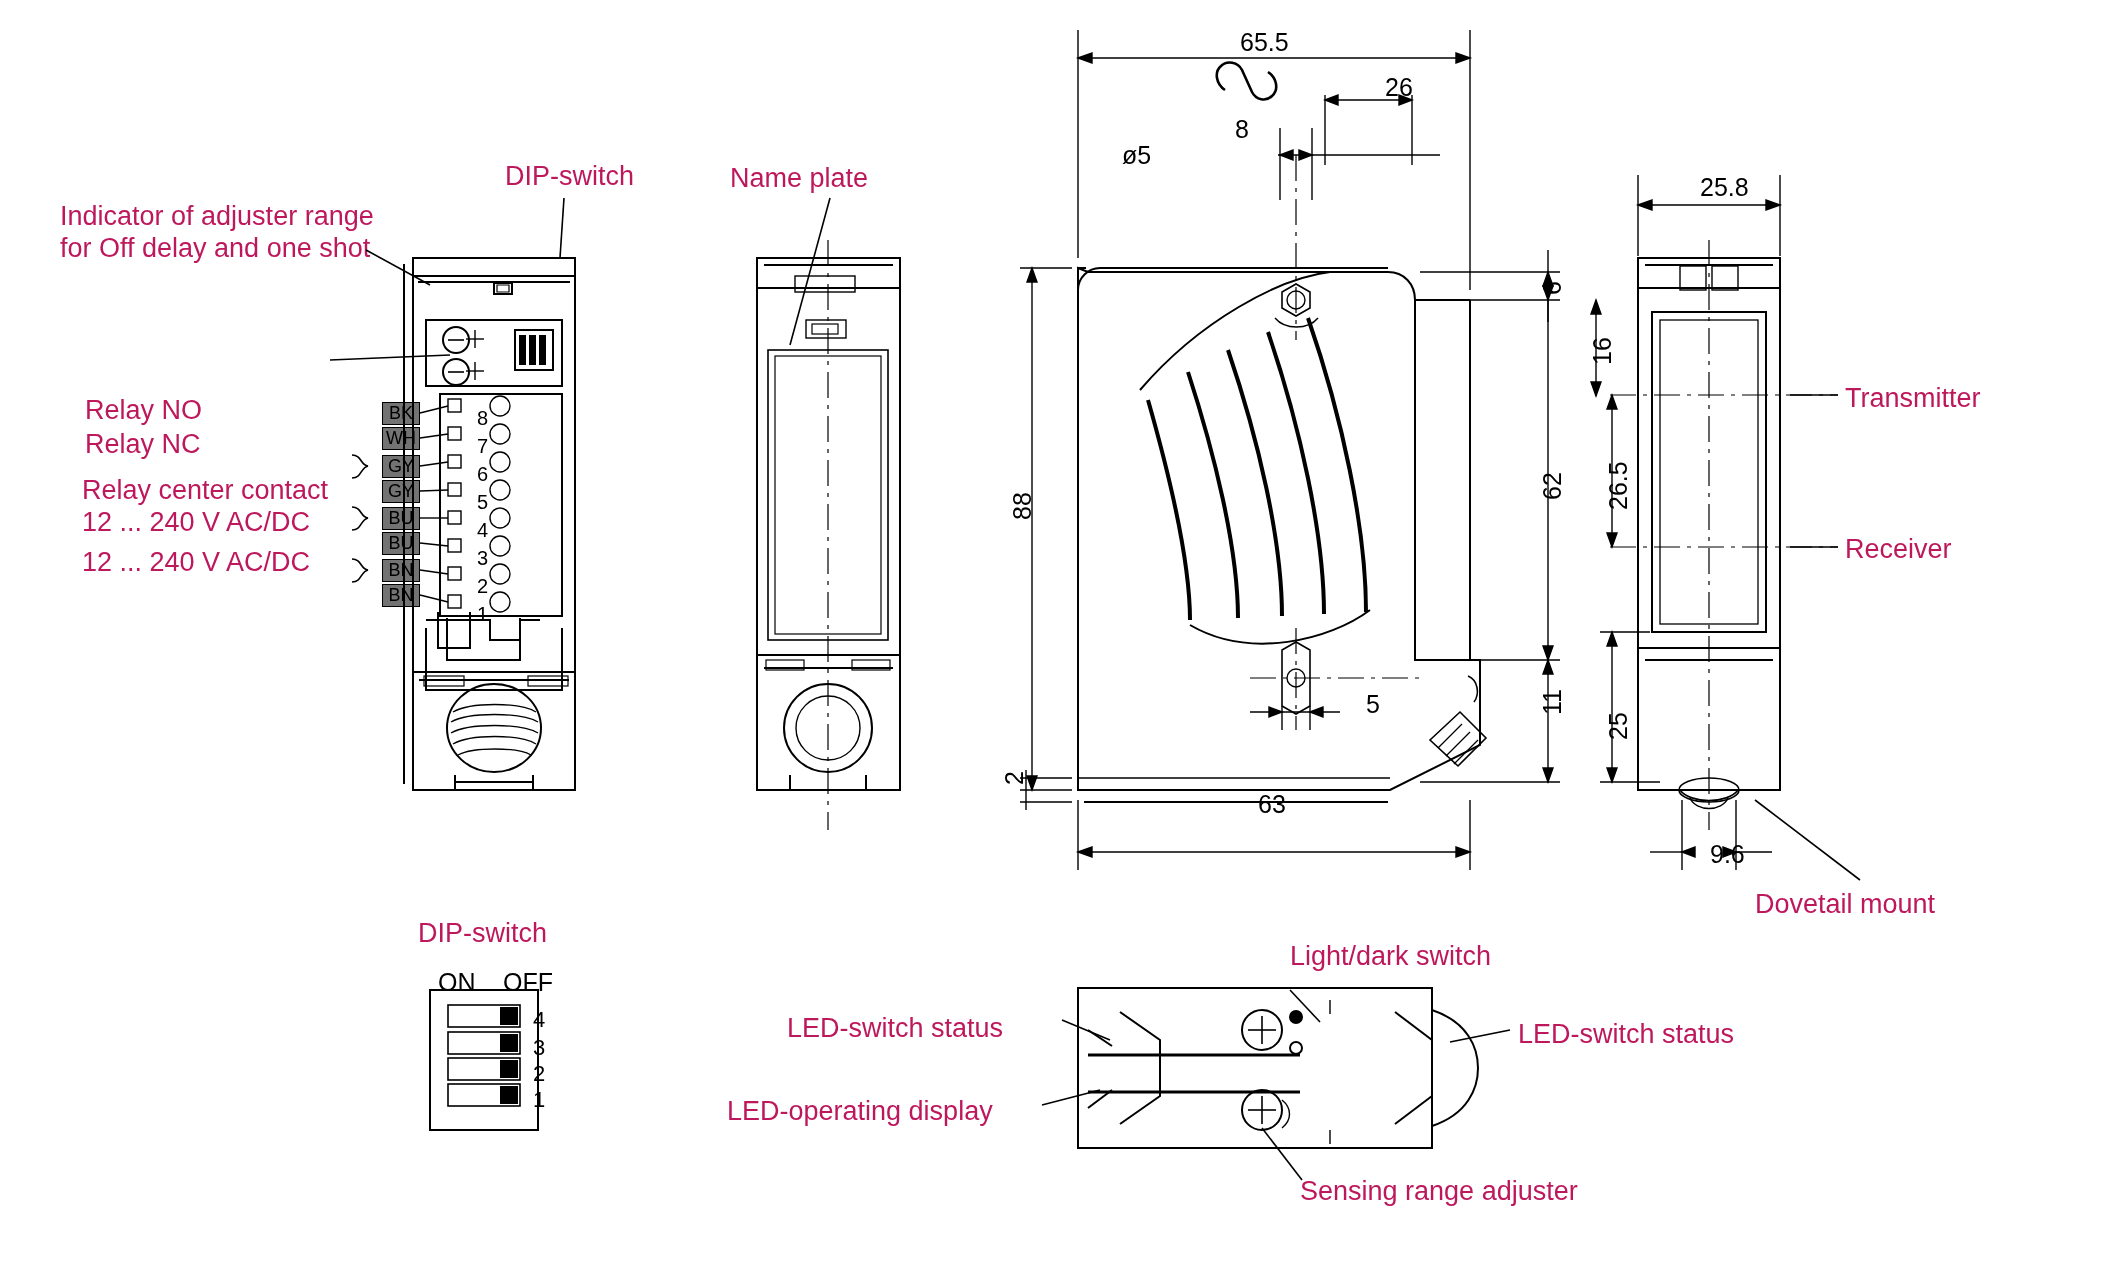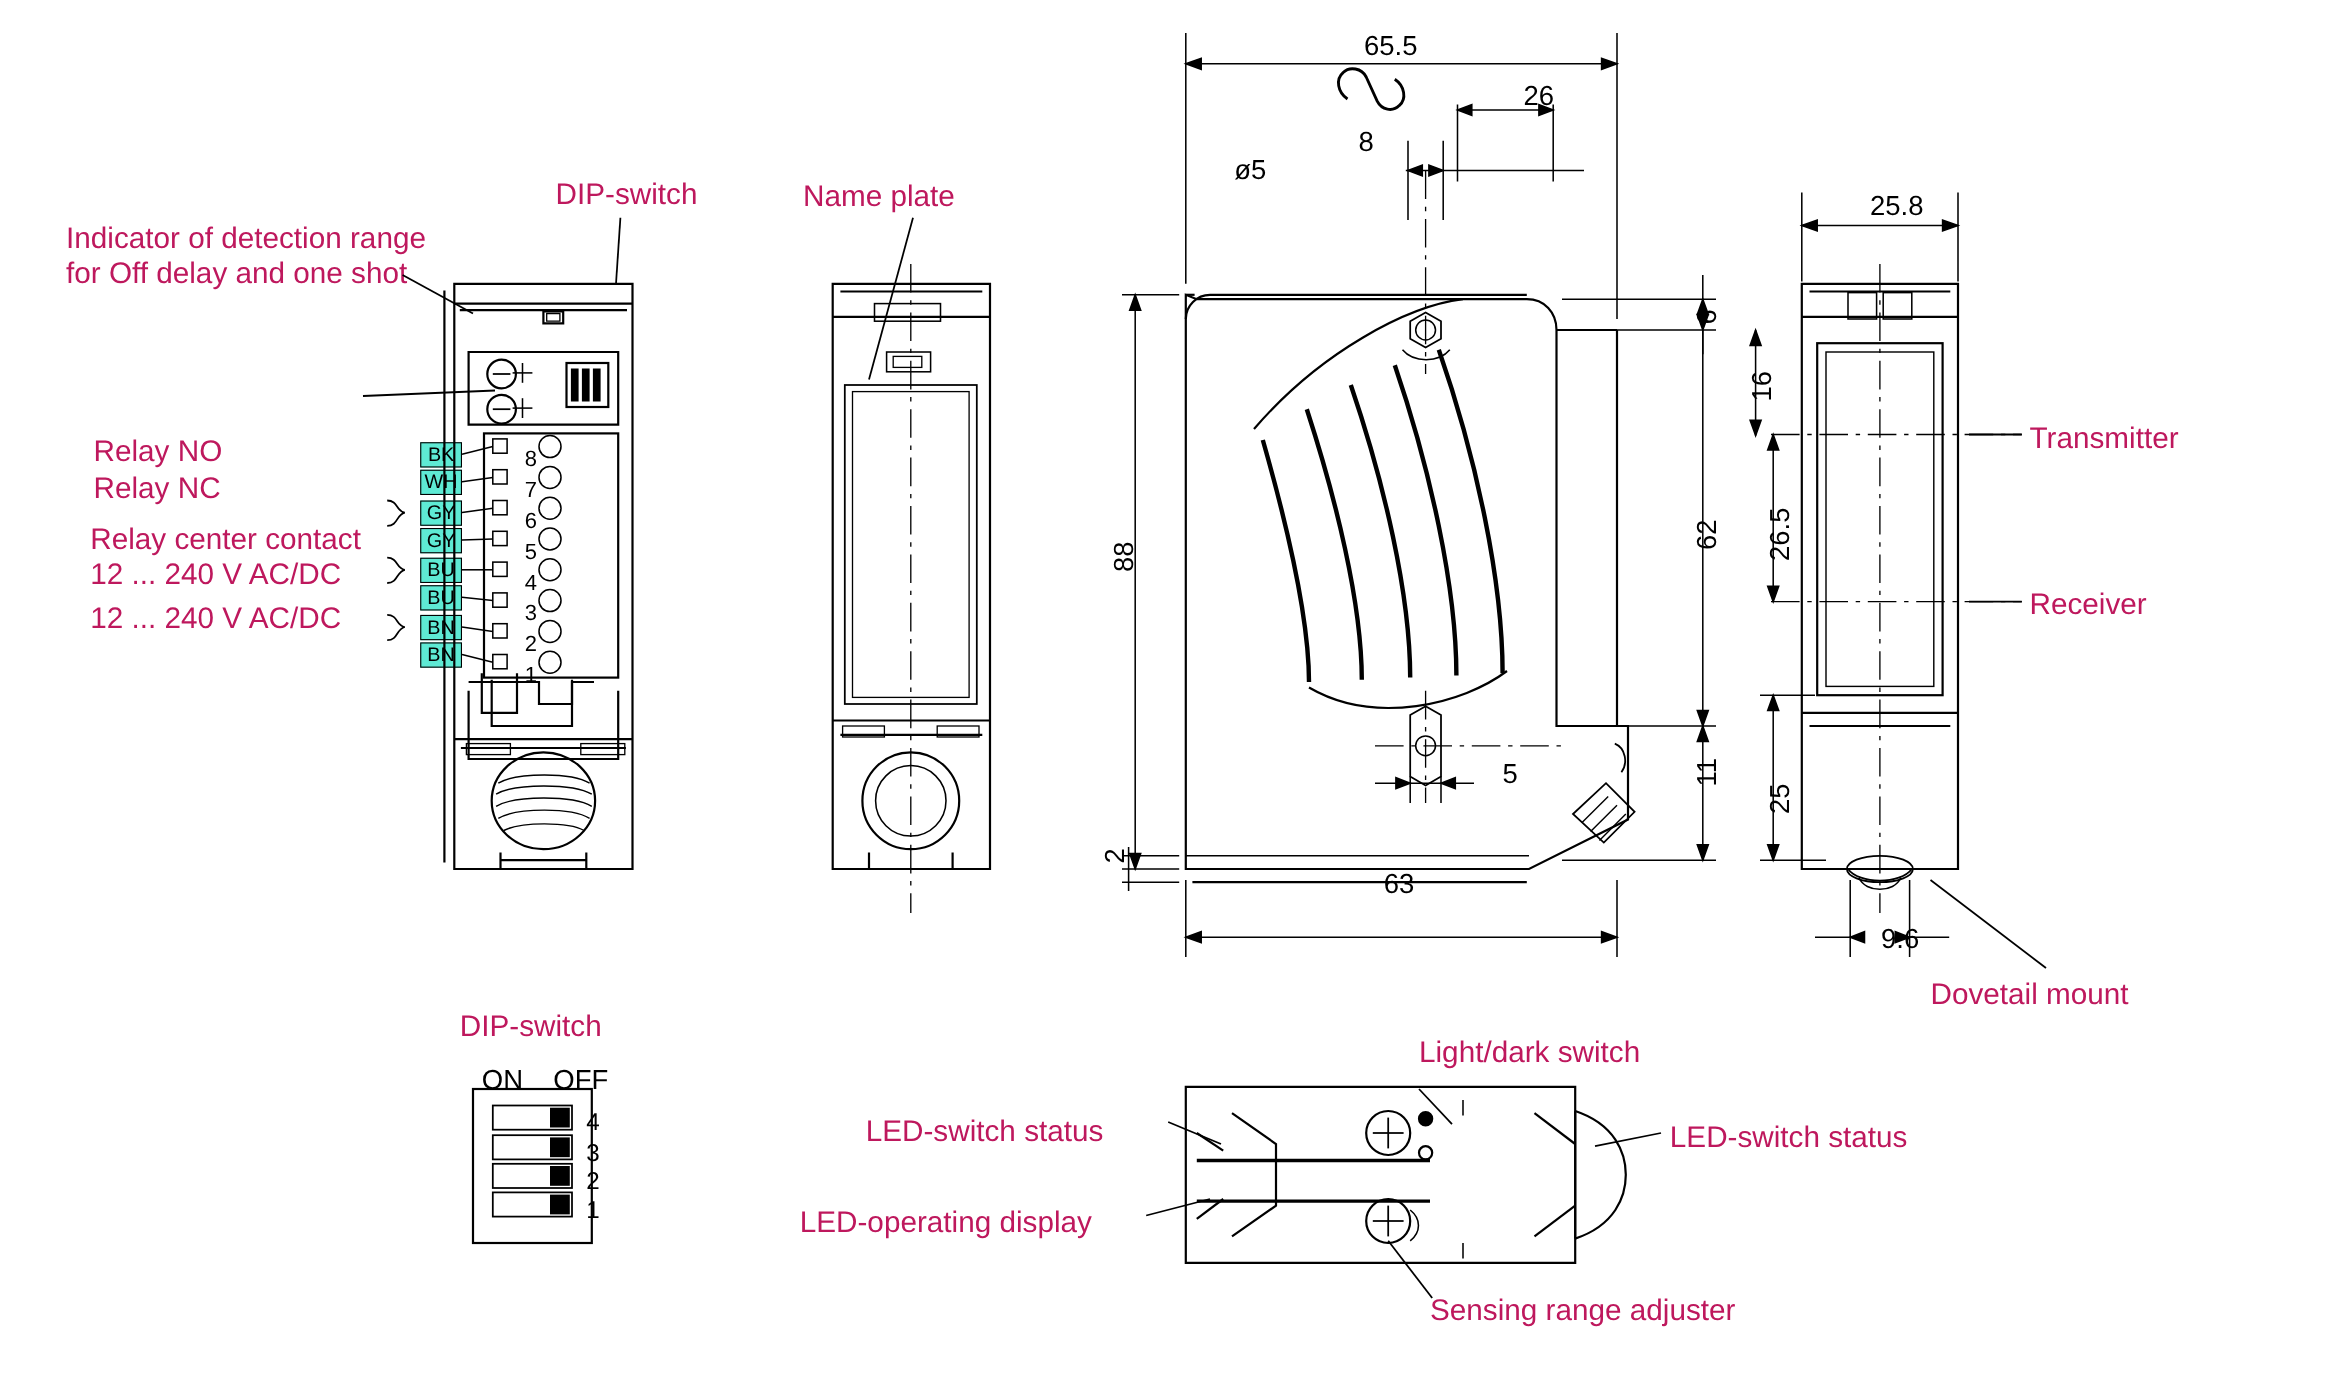--- a/index.html
+++ b/index.html
@@ -1,30 +1,30 @@
 <!DOCTYPE html>
 <html><head>
 <meta charset="utf-8">
 <style>
   html,body{margin:0;padding:0;background:#ffffff;}
   body{width:2126px;height:1264px;position:relative;font-family:"Liberation Sans",sans-serif;color:#000;overflow:hidden;}
   .stage{position:absolute;left:0;top:0;width:2126px;height:1264px;}
   .lbl{position:absolute;font-size:27px;line-height:32px;white-space:pre;color:#be185d;}
   .dim{position:absolute;font-size:25px;line-height:28px;white-space:pre;color:#000;}
   .dimv{position:absolute;font-size:25px;line-height:28px;white-space:pre;color:#000;transform:rotate(-90deg);transform-origin:left top;}
-  .wirelbl{position:absolute;border:1px solid #000;box-sizing:border-box;font-size:18px;line-height:20px;text-align:center;background:#5eead4;font-family:"Liberation Sans",sans-serif;}
+  .wirelbl{position:absolute;border:1px solid #000;box-sizing:border-box;font-size:18px;line-height:20px;text-align:center;background:#737373;font-family:"Liberation Sans",sans-serif;}
   svg{position:absolute;left:0;top:0;overflow:visible;}
 </style>
 </head>
 <body>
 
 <div class="stage">
 
   <div class="lbl" style="left:505px;top:160px;">DIP-switch</div>
-  <div class="lbl" style="left:60px;top:200px;">Indicator of detection range
+  <div class="lbl" style="left:60px;top:200px;">Indicator of adjuster range
 for Off delay and one shot</div>
   <div class="lbl" style="left:85px;top:394px;">Relay NO</div>
   <div class="lbl" style="left:85px;top:428px;">Relay NC</div>
   <div class="lbl" style="left:82px;top:474px;">Relay center contact</div>
   <div class="lbl" style="left:82px;top:506px;">12 ... 240 V AC/DC</div>
   <div class="lbl" style="left:82px;top:546px;">12 ... 240 V AC/DC</div>
 
   <div class="lbl" style="left:730px;top:162px;">Name plate</div>
   <div class="lbl" style="left:1845px;top:382px;">Transmitter</div>
   <div class="lbl" style="left:1845px;top:533px;">Receiver</div>

